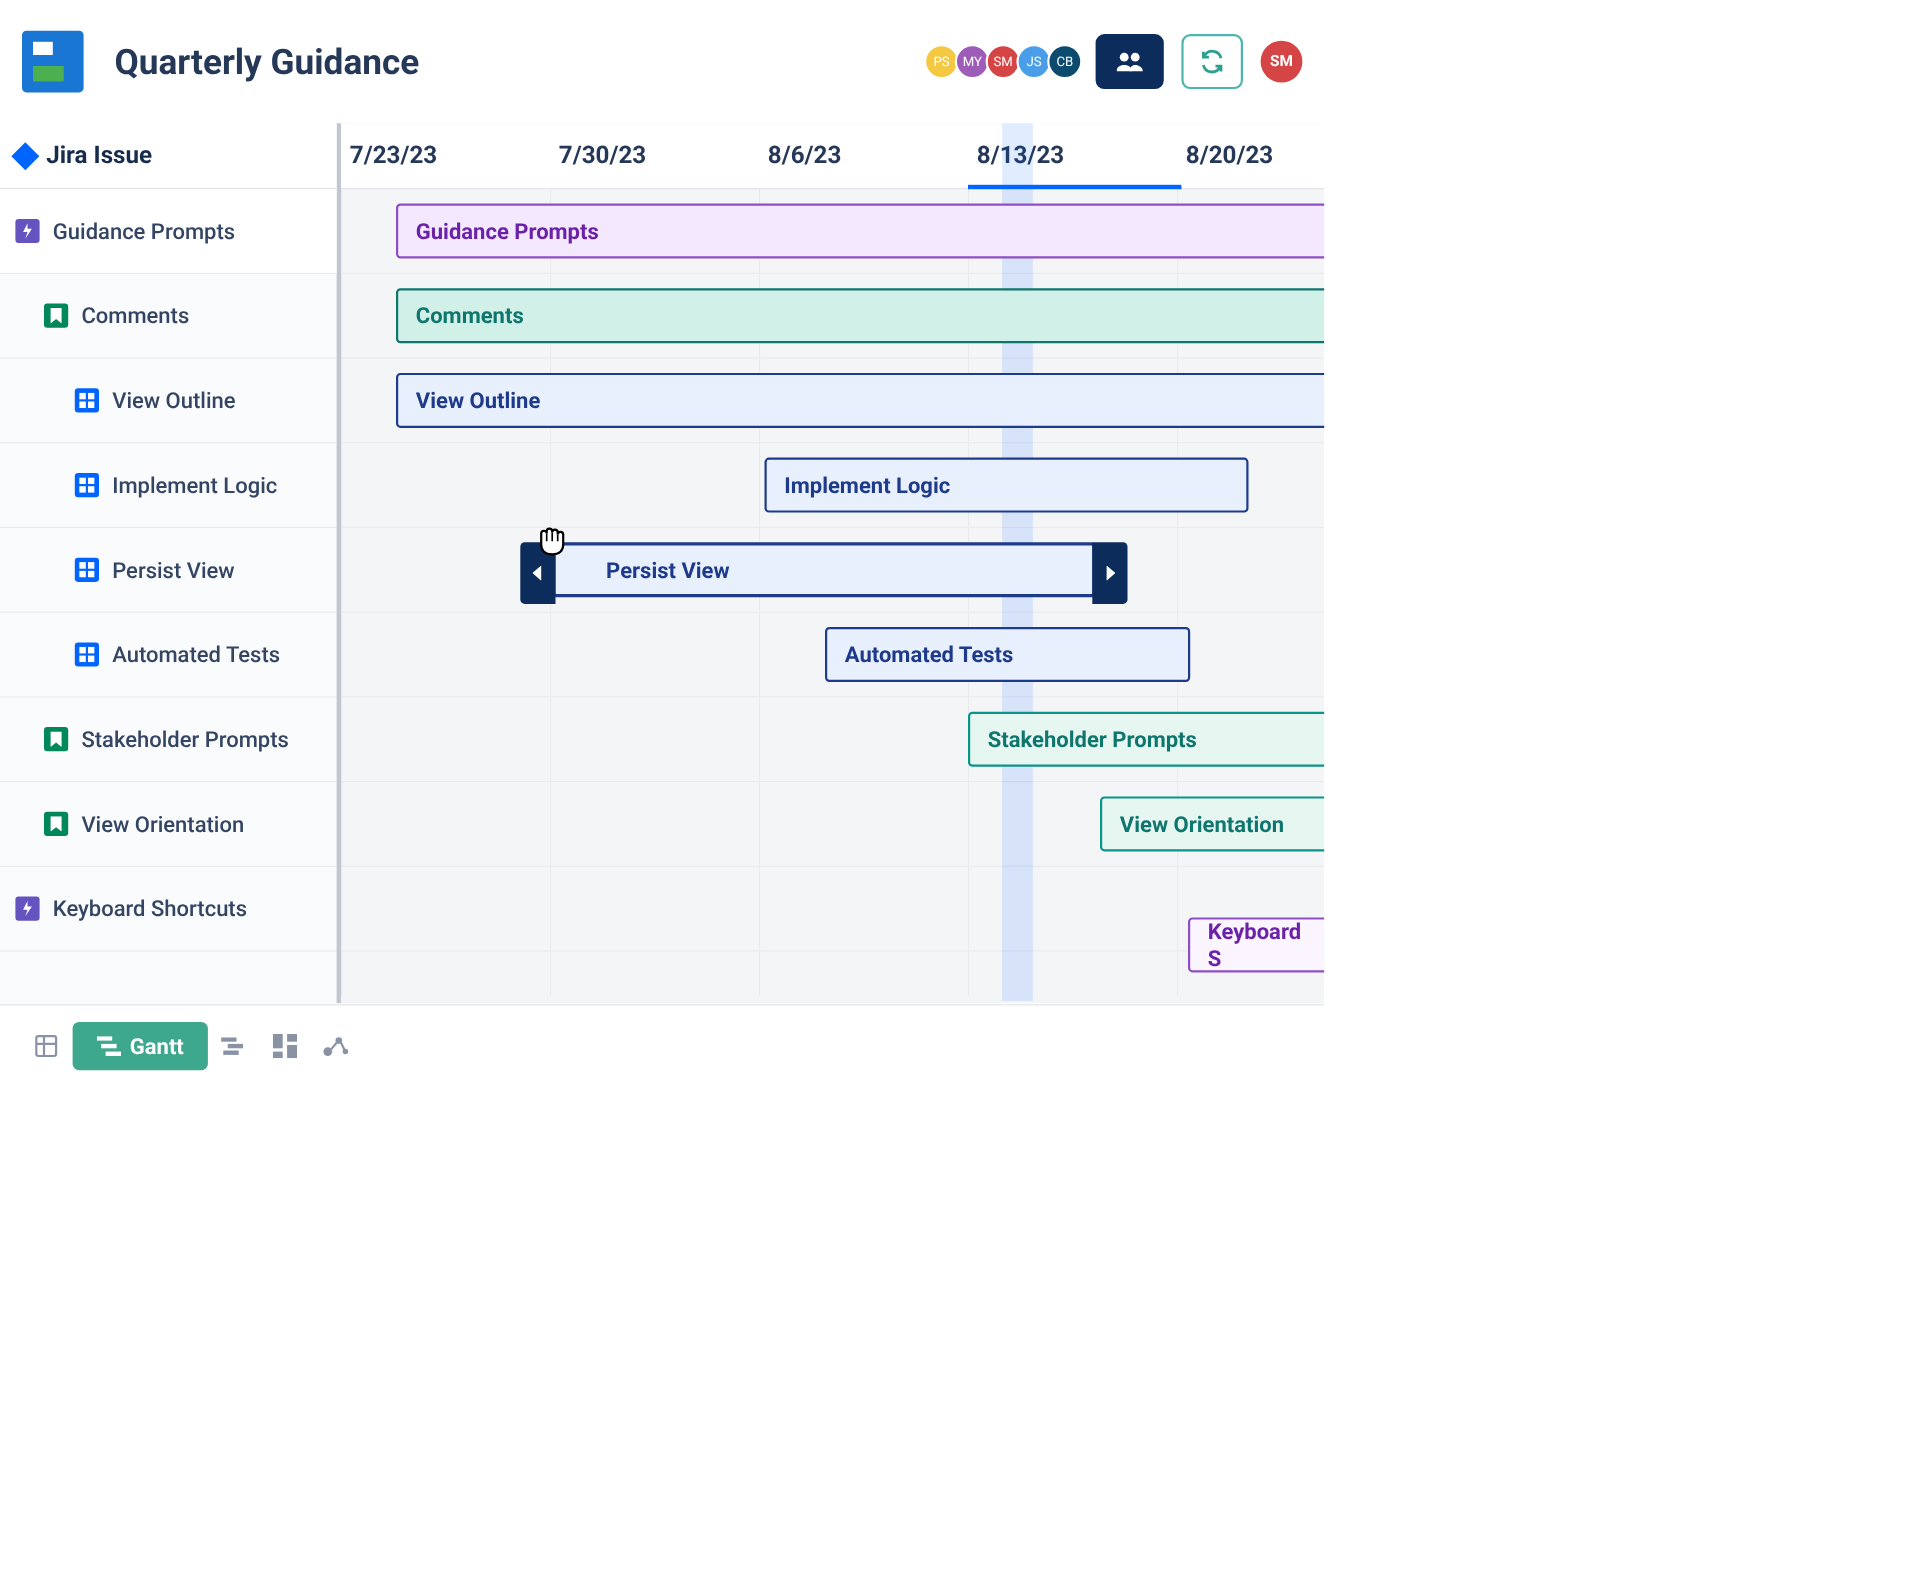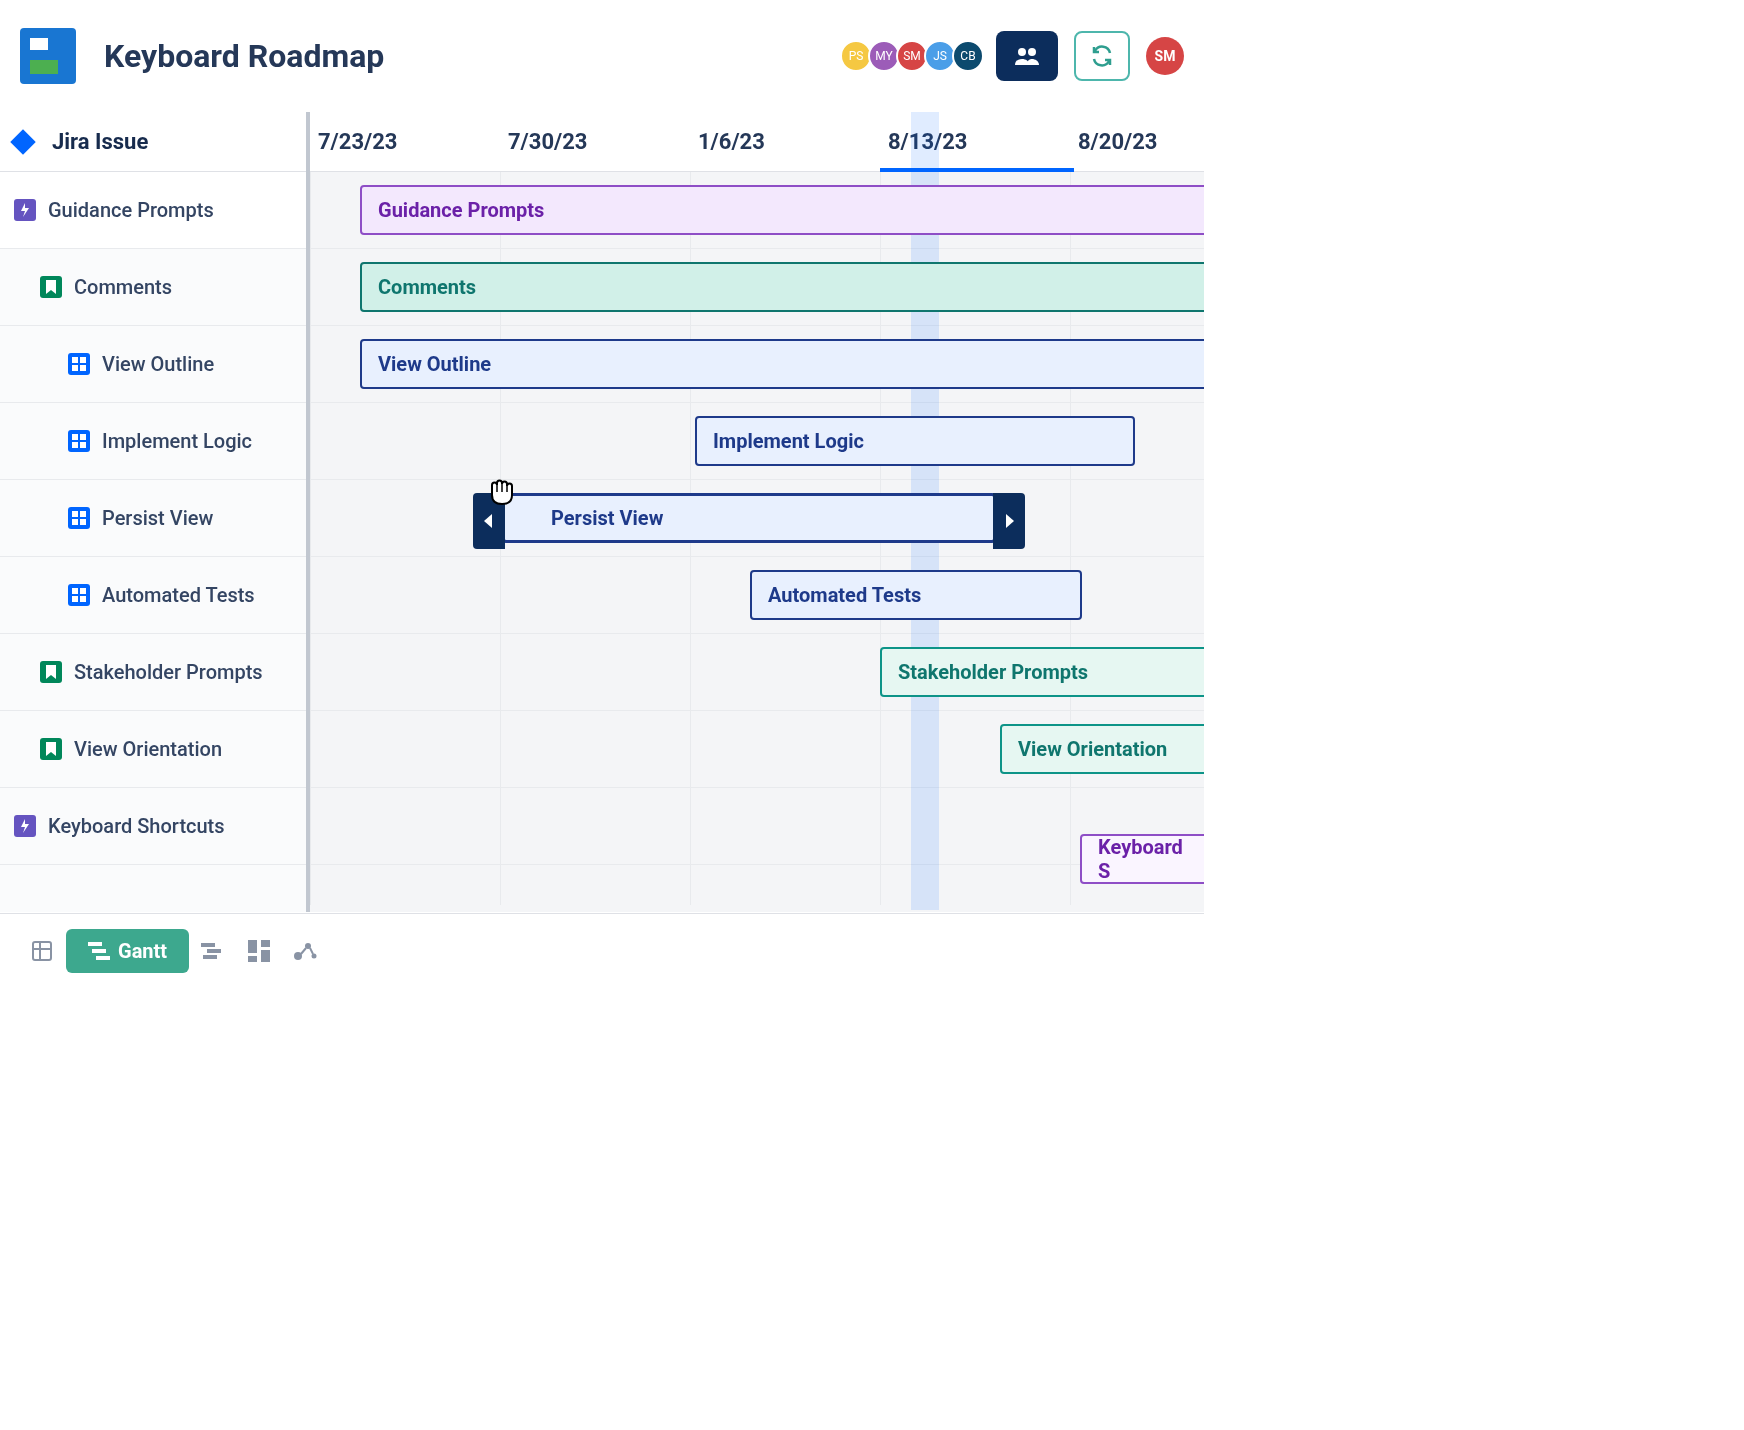--- a/index.html
+++ b/index.html
@@ -15,21 +15,21 @@
 .avatar.my{background:#9c5cb8}
 .avatar.sm{background:#d64545}
 .avatar.js{background:#4a9ee8}
 .avatar.cb{background:#0c4a6e}
 .btn-people{width:62px;height:50px;background:#0c2d5c;border-radius:8px;display:flex;align-items:center;justify-content:center;margin-right:16px}
 .btn-refresh{width:56px;height:50px;border:2px solid #4db6ac;border-radius:8px;display:flex;align-items:center;justify-content:center;margin-right:16px}
 .avatar-lg{width:38px;height:38px;border-radius:50%;background:#d64545;display:flex;align-items:center;justify-content:center;font-size:14px;font-weight:700;color:#fff}
 
 .workspace{display:flex;height:800px;position:relative}
 .sidebar{width:310px;flex-shrink:0;border-right:4px solid #c1c7d0;background:#fafbfc}
-.sidebar-header{height:60px;display:flex;align-items:center;padding:0 14px;border-bottom:1px solid #dfe1e6;gap:20px;background:#fff}
+.sidebar-header{height:60px;display:flex;align-items:center;padding:0 14px;border-bottom:1px solid #dfe1e6;gap:10px;background:#fff}
 .diamond-icon{width:18px;height:18px;background:#0065ff;transform:rotate(45deg)}
 .sidebar-header-text{font-size:22px;font-weight:700;color:#172b4d}
 .tree-row{height:77px;display:flex;align-items:center;border-bottom:1px solid #e8eaed;cursor:pointer}
 .tree-row.lvl-0{padding-left:14px}
 .tree-row.lvl-1{padding-left:40px}
 .tree-row.lvl-2{padding-left:68px}
 .tree-row.sel{background:#fff}
 .tree-icon{width:22px;height:22px;border-radius:3px;display:flex;align-items:center;justify-content:center;margin-right:12px;flex-shrink:0}
 .tree-icon.epic{background:#6554c0}
 .tree-icon.story{background:#00875a}
@@ -67,21 +67,21 @@
 .view-btn.icon-only{width:44px;padding:0}
 .view-btn.active{background:#3da88e;color:#fff;font-weight:700;gap:8px;padding:0 22px;font-size:20px}
 .view-btn svg{fill:#8993a4}
 .view-btn.active svg{fill:#fff}
 </style>
 </head>
 <body>
 
 <div class="header">
   <div class="logo"></div>
-  <div class="title">Keyboard Roadmap</div>
+  <div class="title">Quarterly Guidance</div>
   <div class="avatars" id="av-list">
       <div class="avatar ps">PS</div>
       <div class="avatar my">MY</div>
       <div class="avatar sm">SM</div>
       <div class="avatar js">JS</div>
       <div class="avatar cb">CB</div>
     </div>
   <div class="btn-people">
     <svg width="24" height="18" viewBox="0 0 24 18">
         <circle cx="7" cy="5" r="4" fill="#fff"></circle>
@@ -194,21 +194,21 @@
         </div>
       </div>
   </div>
 
   <div class="timeline">
     <div class="today-marker"></div>
     <div class="today-underline"></div>
     <div class="timeline-header" id="th">
         <div class="th-col">7/23/23</div>
         <div class="th-col">7/30/23</div>
-        <div class="th-col">1/6/23</div>
+        <div class="th-col">8/6/23</div>
         <div class="th-col">8/13/23</div>
         <div class="th-col">8/20/23</div>
       </div>
     <div class="gantt-area" id="gantt">
         <div class="grid-line" style="left: 0px; height: 733px;"></div>
         <div class="grid-line" style="left: 190px; height: 733px;"></div>
         <div class="grid-line" style="left: 380px; height: 733px;"></div>
         <div class="grid-line" style="left: 570px; height: 733px;"></div>
         <div class="grid-line" style="left: 760px; height: 733px;"></div>
         <div class="gantt-row"></div>

